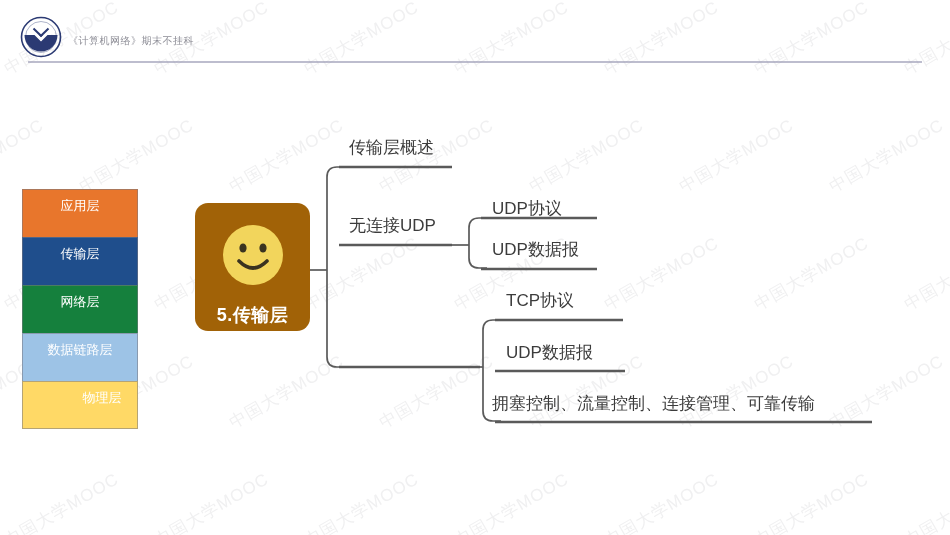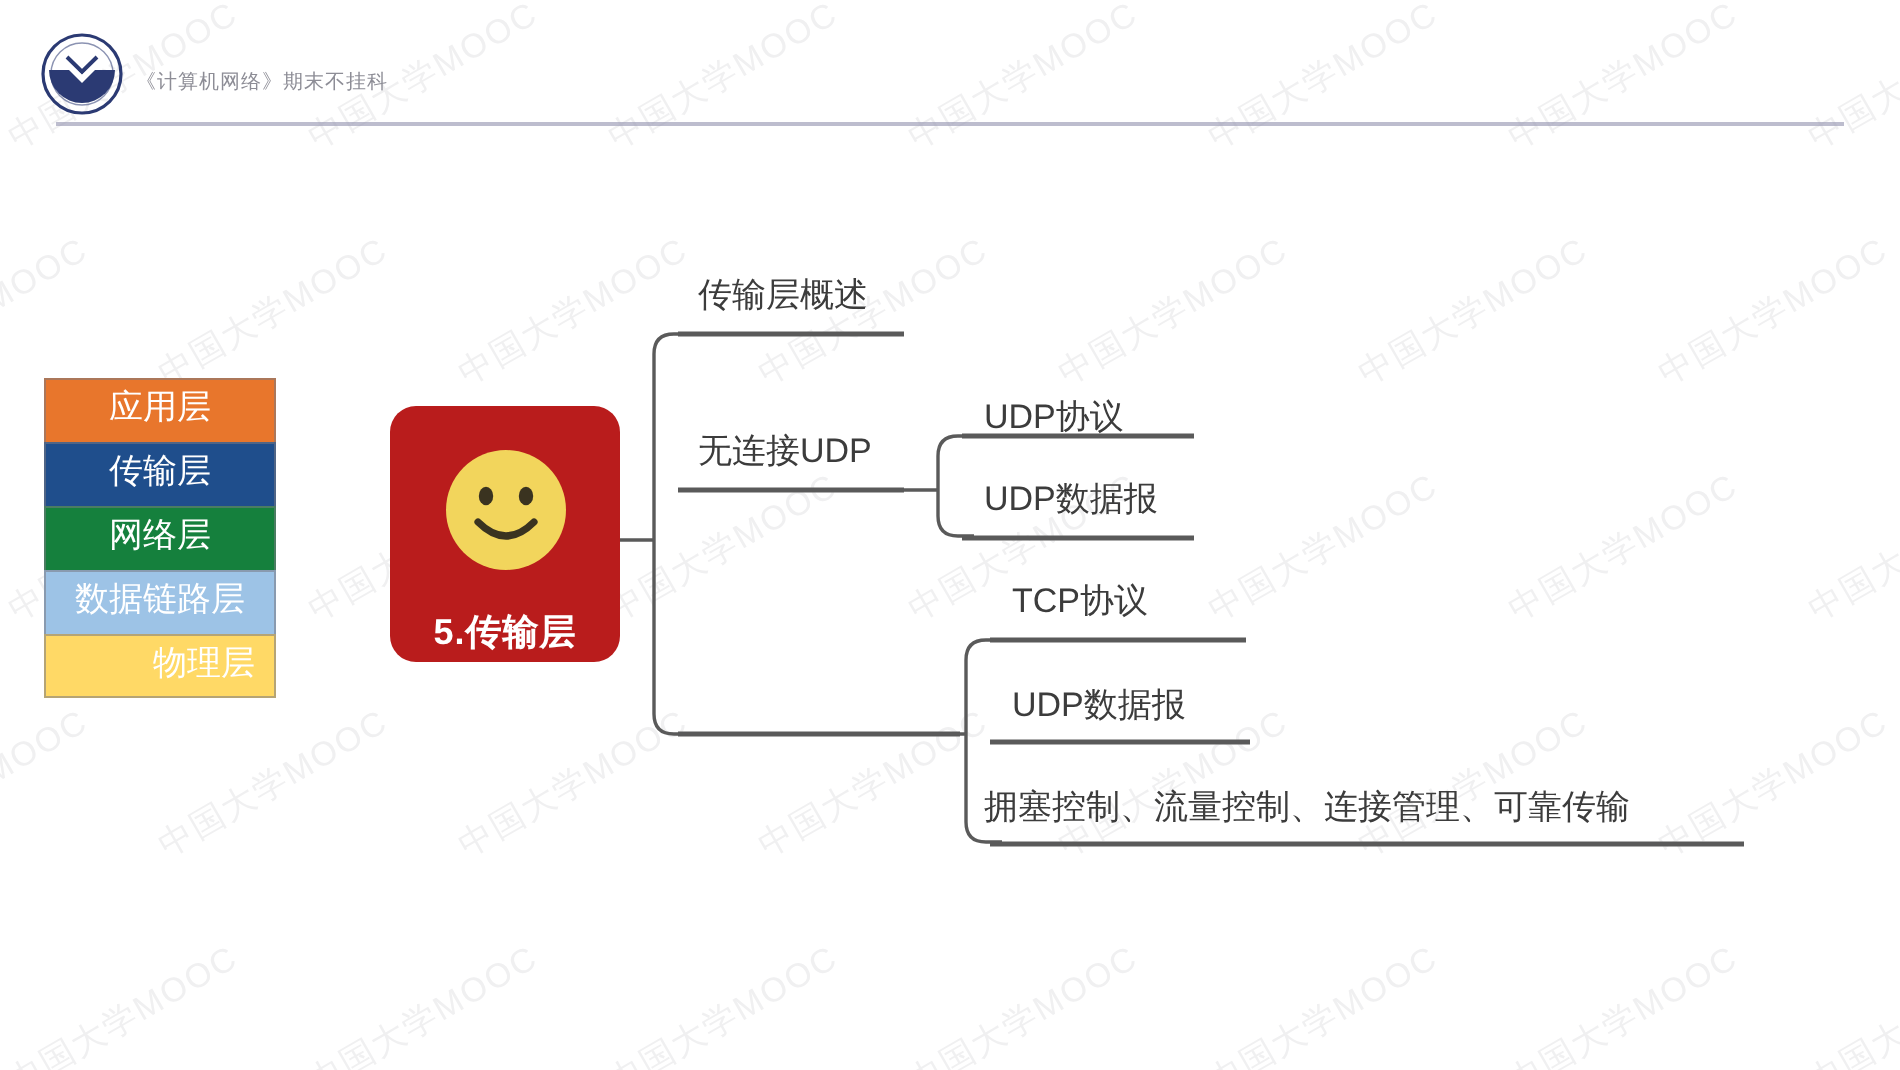--- a/index.html
+++ b/index.html
@@ -35,33 +35,32 @@
     white-space:nowrap;
   }
   .header-rule{
     position:absolute;left:28px;top:61px;width:894px;height:1.5px;
     background:#9a9ab4;opacity:.65;
   }
 
   
   .layers{position:absolute;left:22px;top:189px;width:116px;z-index:3;}
   .layer-box{
-    height:32px;line-height:32px;text-align:center;
-    color:#ffffff;font-size:17px;
+    height:48px;line-height:32px;text-align:center;
+    color:#ffffff;font-size:13px;
     border:1px solid rgba(120,120,130,.55);
     border-bottom:none;
     box-sizing:border-box;
-    font-family:Liberation Mono, monospace;
   }
   .layer-box:last-child{border-bottom:1px solid rgba(120,120,130,.55);padding-left:44px;}
 
   
   .center-node{
     position:absolute;left:195px;top:203px;width:115px;height:128px;
-    background:#b91c1c;border-radius:13px;z-index:4;
+    background:#a16207;border-radius:13px;z-index:4;
     display:flex;flex-direction:column;align-items:center;
   }
   .smiley{margin-top:20px;}
   .center-label{
     color:#ffffff;font-size:18px;font-weight:bold;
     margin-top:12px;letter-spacing:.5px;
   }
 
   
   .map-svg{position:absolute;left:0;top:0;width:950px;height:535px;z-index:2;}

